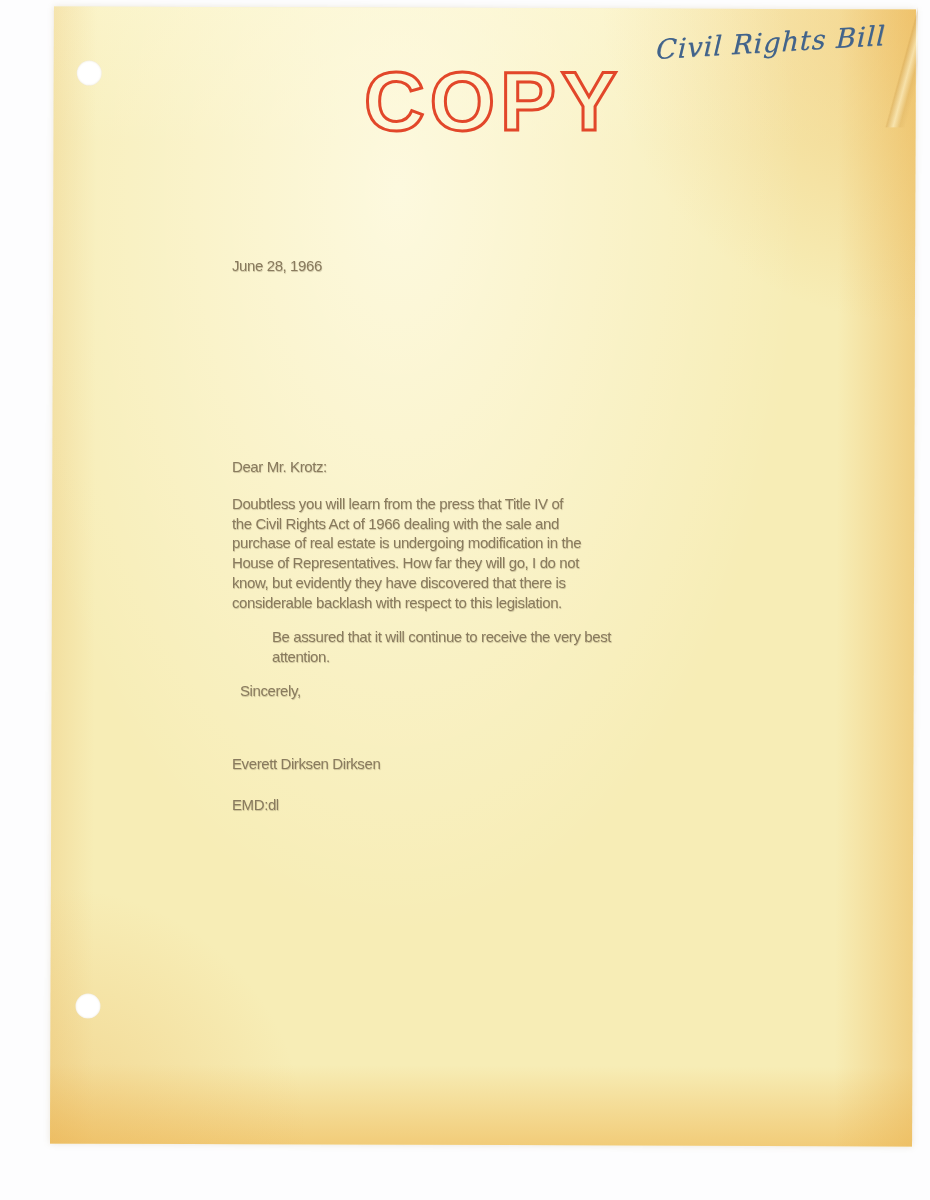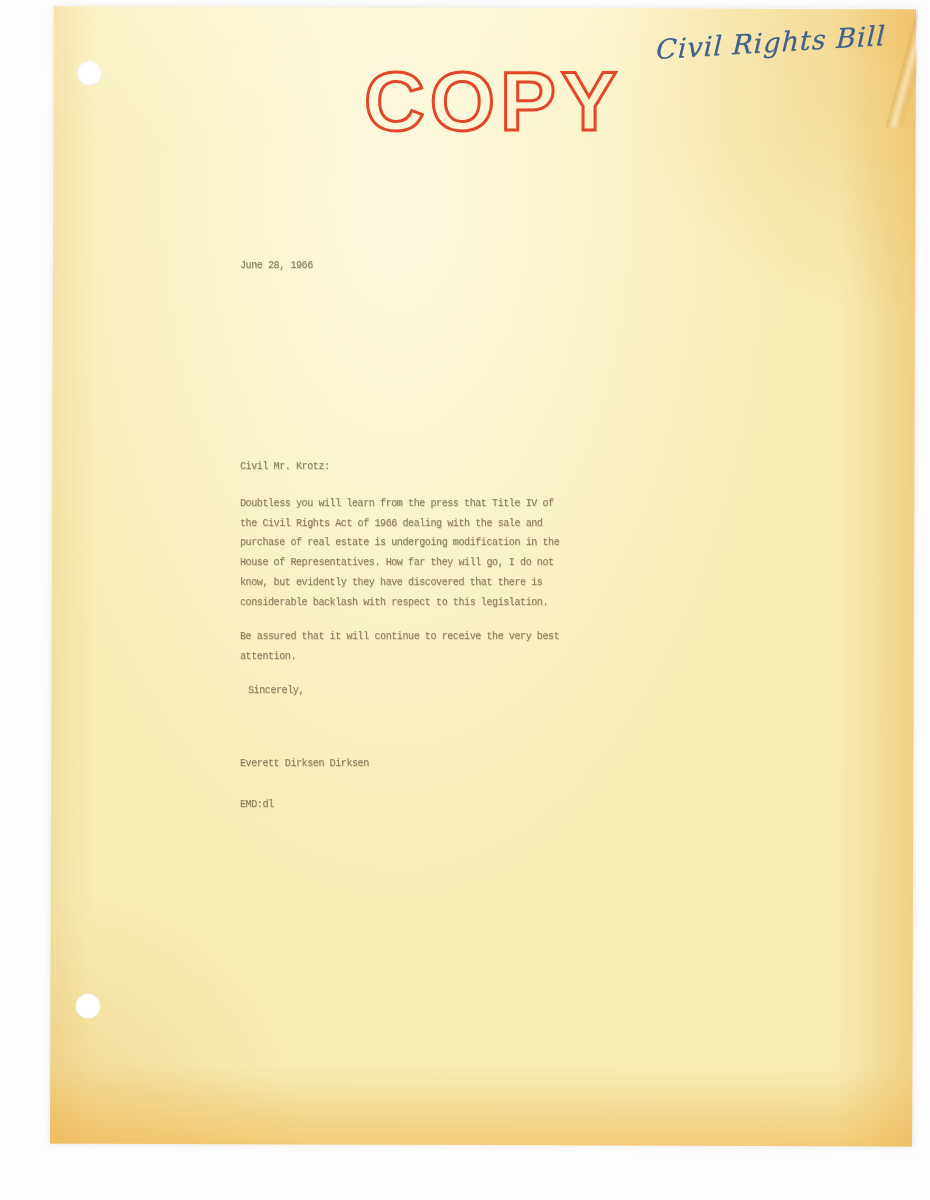--- a/index.html
+++ b/index.html
@@ -76,34 +76,34 @@
     position: absolute;
     left: 348px;
     top: 50px;
     width: 290px;
     height: 100px;
   }
 
   
   .tw {
     position: absolute;
-    left: 240px;
-    font-family: Liberation Mono, monospace;
-    font-size: 10px;
+    left: 232px;
+    font-family: Liberation Sans, sans-serif;
+    font-size: 15px;
     line-height: 19.7px;
     color: #897b5e;
     white-space: pre-line;
     text-shadow: 0.5px 0.5px 0.7px rgba(120,105,75,0.35);
     letter-spacing: -0.4px;
   }
   .t-date      { top: 256px; }
   .t-recipient { top: 369px; }
   .t-salute    { top: 457px; }
   .t-body1     { top: 494px; }
-  .t-body2     { top: 627px; }
+  .t-body2     { top: 627px; margin-left: 40px; }
   .t-closing   { top: 681px; margin-left: 8px; }
   .t-signature { top: 754px; }
   .t-initials  { top: 795px; }
 </style>
 </head>
 <body>
 
 <div class="stage">
 
   <div class="paper">
@@ -114,21 +114,21 @@
 
   <div class="handnote">Civil Rights Bill</div>
 
   <svg class="stamp" viewBox="0 0 290 100" xmlns="http://www.w3.org/2000/svg" aria-hidden="true">
     <text x="145" y="80" text-anchor="middle" font-family="Liberation Sans, sans-serif" font-weight="bold" font-size="84" letter-spacing="5" fill="none" stroke="#e2472a" stroke-width="3">COPY</text>
   </svg>
 
   <div class="tw t-date">June 28, 1966</div>
 
 
-  <div class="tw t-salute">Civil Mr. Krotz:</div>
+  <div class="tw t-salute">Dear Mr. Krotz:</div>
 
   <div class="tw t-body1">Doubtless you will learn from the press that Title IV of
 the Civil Rights Act of 1966 dealing with the sale and
 purchase of real estate is undergoing modification in the
 House of Representatives.  How far they will go, I do not
 know, but evidently they have discovered that there is
 considerable backlash with respect to this legislation.</div>
 
   <div class="tw t-body2">Be assured that it will continue to receive the very best
 attention.</div>

